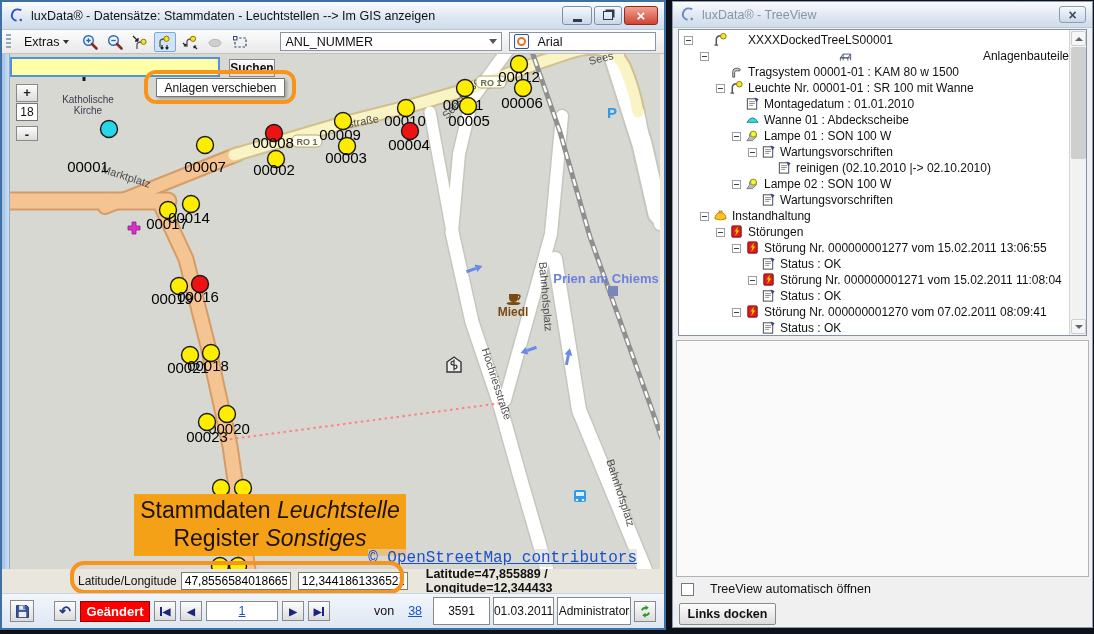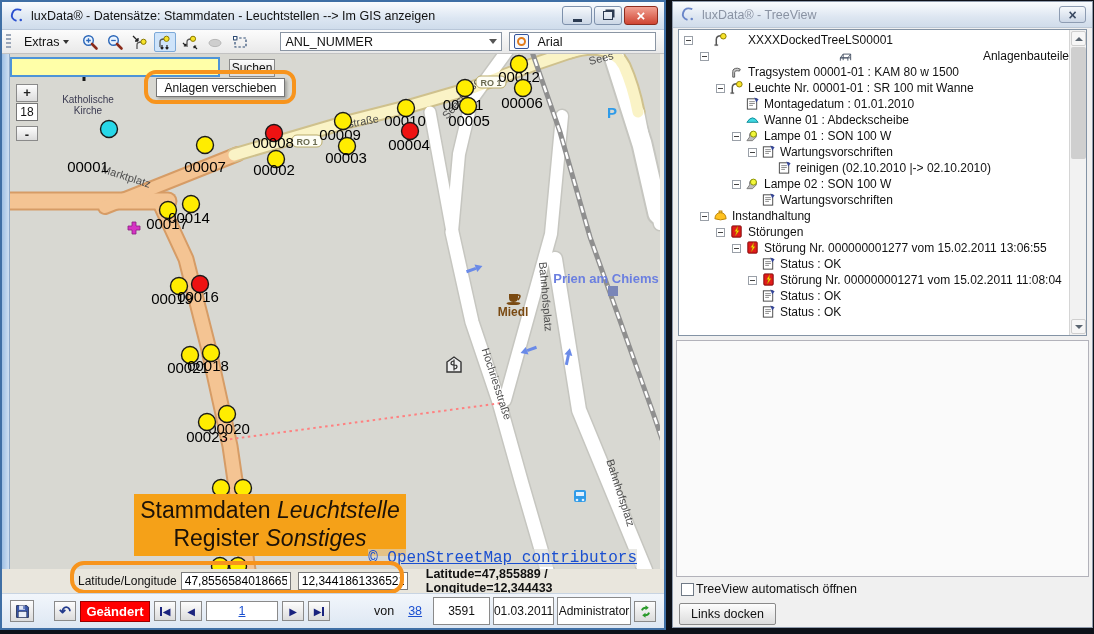--- a/index.html
+++ b/index.html
@@ -43,21 +43,21 @@
   .fontfield .osym { width:15px; height:15px; border:1px solid #33539a; border-radius:2px; background:#f4f8ff; display:flex; align-items:center; justify-content:center; }
 
   .map-wrap { position:absolute; left:8px; top:52px; width:650px; height:516px; overflow:hidden; background:#d8d8d2; }
   .map-left-strip { position:absolute; left:0; top:52px; width:8px; height:516px;
     background:linear-gradient(90deg,#9fc0e4,#cfe0f2); border-right:1px solid #8fa9c8; }
   .map-wrap svg text { font-family:"Liberation Sans", sans-serif; }
 
   .search-row { position:absolute; left:0; top:3px; display:flex; gap:9px; }
   .search-input { width:210px; height:20px; background:#ffffa8; border:2px solid #4d94d8; font-size:12px; padding:0 4px; }
   .btn { background:linear-gradient(#fdfdfd,#dcdcdc); border:1px solid #8a8a8a; font-size:12px; color:#111;
-    font-family:"Liberation Sans", sans-serif; }
+    font-family:"Liberation Sans", sans-serif;font-weight:bold; }
   .search-btn { width:46px; height:18px; margin-top:2px; }
 
   .tooltip-box { position:absolute; left:146px; top:24px; width:129px; height:19px; background:#fff;
     border:1px solid #767676; box-shadow:2px 2px 3px rgba(0,0,0,.25); font-size:12px; color:#111;
     display:flex; align-items:center; justify-content:center; white-space:nowrap; }
   .ring { position:absolute; border:4px solid #f7941d; border-radius:12px; pointer-events:none; }
   .ring.tooltip-ring { left:134px; top:16px; width:152px; height:34px; }
 
   .zoomctl { position:absolute; left:6px; top:30px; width:22px; display:flex; flex-direction:column; gap:1px; }
   .zoomctl .zbtn { height:18px; font-size:13px; font-weight:bold; color:#222; text-align:center; line-height:16px; }
@@ -120,21 +120,21 @@
   .ticon svg { width:15px; height:15px; }
   .tscroll { position:absolute; right:0; top:0; bottom:0; width:17px; background:#f2f2f2; border-left:1px solid #d5d5d5; }
   .tsbtn { position:absolute; left:1px; width:15px; height:15px; background:#f6f6f6; border:1px solid #cfcfcf; border-radius:2px;
     display:flex; align-items:center; justify-content:center; }
   .tsbtn.up { top:1px; } .tsbtn.down { bottom:1px; }
   .tsbtn i { width:0; height:0; border-left:4px solid transparent; border-right:4px solid transparent; }
   .tsbtn.up i { border-bottom:4px solid #5a6570; } .tsbtn.down i { border-top:4px solid #5a6570; }
   .tthumb { position:absolute; left:1px; top:17px; width:15px; height:112px; background:#cfcfcf; border-radius:2px; }
 
   .detail-box { position:absolute; left:3px; top:338px; width:413px; height:237px; background:#fafafa; border:1px solid #b2b2ba; }
-  .cb-row { position:absolute; left:8px; top:580px; display:flex; align-items:center; gap:2px; }
+  .cb-row { position:absolute; left:8px; top:580px; display:flex; align-items:center; gap:16px; }
   .cb { width:13px; height:13px; background:#fff; border:1px solid #707a86; }
   .cb-label { font-size:12.5px; color:#111; }
   .dock-btn { position:absolute; left:6px; top:601px; width:97px; height:22px; border-radius:2px; font-size:12.5px; }
 </style>
 </head>
 <body>
 
 <div class="desktop">
 
   <div class="win-left">
@@ -586,20 +586,28 @@
           </div>
           <div class="trow" style="padding-left: 69px;">
             <span class="expsp"></span>
             <span class="ticon"><svg viewBox="0 0 16 16">
                 <rect x="2.5" y="3" width="10" height="11" fill="#ffffff" stroke="#444"></rect>
                 <path d="M4.5 6 H10.5 M4.5 8 H10.5 M4.5 10 H8.5" stroke="#888" stroke-width="1"></path>
                 <path d="M10 1.5 L14.5 3.5 L12 7 Z" fill="#33459a"></path>
               </svg></span>
             <span class="tlabel">Status : OK</span>
           </div>
+          <div class="trow" style="padding-left: 53px;">
+            <span class="exp"></span>
+            <span class="ticon"><svg viewBox="0 0 16 16">
+                <rect x="3" y="2" width="10" height="12" rx="1" fill="#e21b1b" stroke="#7d0606"></rect>
+                <path d="M9.5 2.5 L6 8 L8 8 L6.5 13 L11 6.8 L8.8 6.8 Z" fill="#ffe000" stroke="#9a6a00" stroke-width="0.4"></path>
+              </svg></span>
+            <span class="tlabel">Störung Nr. 000000001270 vom 07.02.2011 08:09:41</span>
+          </div>
           <div class="trow" style="padding-left: 69px;">
             <span class="expsp"></span>
             <span class="ticon"><svg viewBox="0 0 16 16">
                 <rect x="2.5" y="3" width="10" height="11" fill="#ffffff" stroke="#444"></rect>
                 <path d="M4.5 6 H10.5 M4.5 8 H10.5 M4.5 10 H8.5" stroke="#888" stroke-width="1"></path>
                 <path d="M10 1.5 L14.5 3.5 L12 7 Z" fill="#33459a"></path>
               </svg></span>
             <span class="tlabel">Status : OK</span>
           </div>
         </div>

